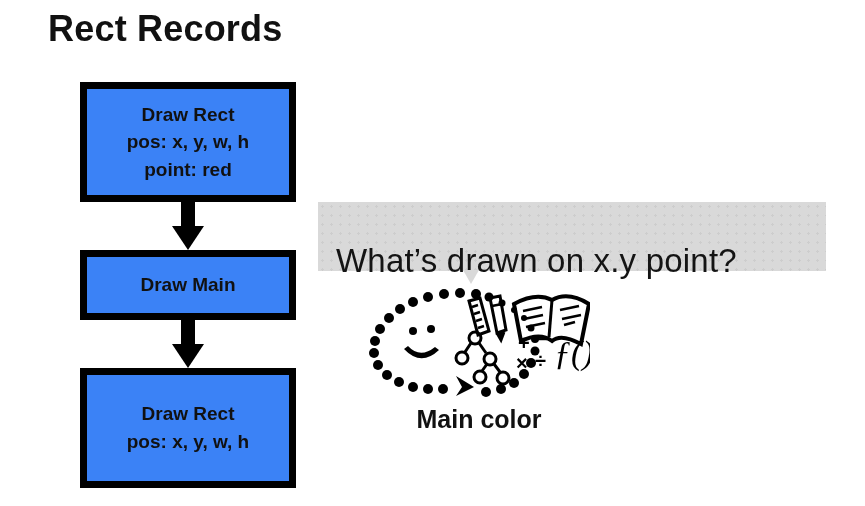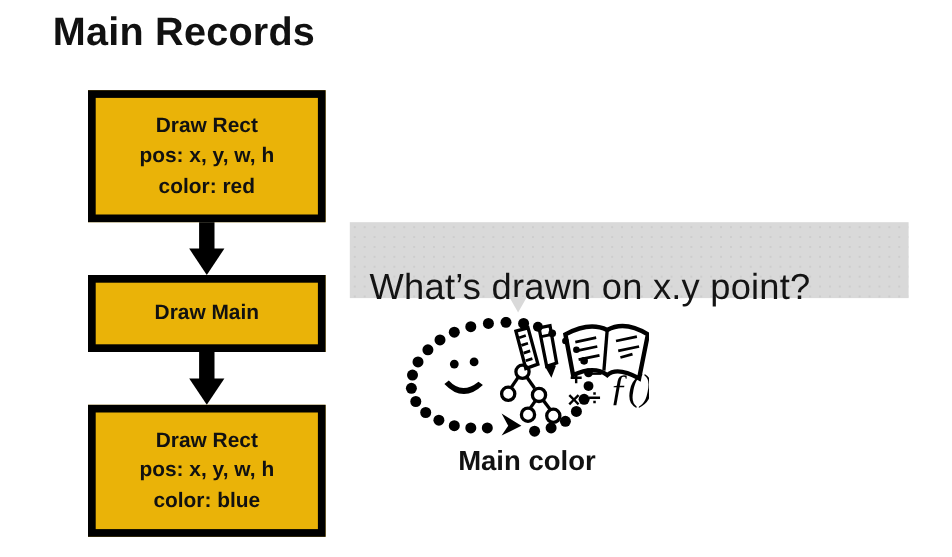--- a/index.html
+++ b/index.html
@@ -34,21 +34,21 @@
     left: 80px;
     top: 82px;
     width: 216px;
   }
   .record-box {
     position: absolute;
     left: 0;
     box-sizing: border-box;
     width: 216px;
     border: 7px solid #000000;
-    background: #eab308;
+    background: #3b82f6;
     display: flex;
     flex-direction: column;
     align-items: center;
     justify-content: center;
     text-align: center;
   }
   .record-box .line {
     font-size: 19px;
     font-weight: bold;
     line-height: 1.45;
@@ -141,48 +141,47 @@
     text-align: center;
     font-size: 25px;
     font-weight: bold;
     color: #111111;
     white-space: nowrap;
   }
 </style>
 </head>
 <body>
 
-<div id="page-title">Main Records</div>
+<div id="page-title">Rect Records</div>
 
 <div id="paint-records-flow">
 
   <div class="record-box" id="record-box-0">
     <div class="line">Draw Rect</div>
     <div class="line">pos: x, y, w, h</div>
-    <div class="line">color: red</div>
+    <div class="line">point: red</div>
   </div>
 
   <div class="flow-arrow" id="flow-arrow-0">
     <div class="shaft"></div>
     <div class="head"></div>
   </div>
 
   <div class="record-box" id="record-box-1">
     <div class="line">Draw Main</div>
   </div>
 
   <div class="flow-arrow" id="flow-arrow-1">
     <div class="shaft"></div>
     <div class="head"></div>
   </div>
 
   <div class="record-box" id="record-box-2">
     <div class="line">Draw Rect</div>
     <div class="line">pos: x, y, w, h</div>
-    <div class="line">color: blue</div>
   </div>
 
 </div>
 
 <div id="speech-bubble">
   <span id="speech-bubble-text">What’s drawn on x.y point?</span>
 </div>
 <div id="speech-bubble-tail"></div>
 
 <div id="thinking-illustration">

